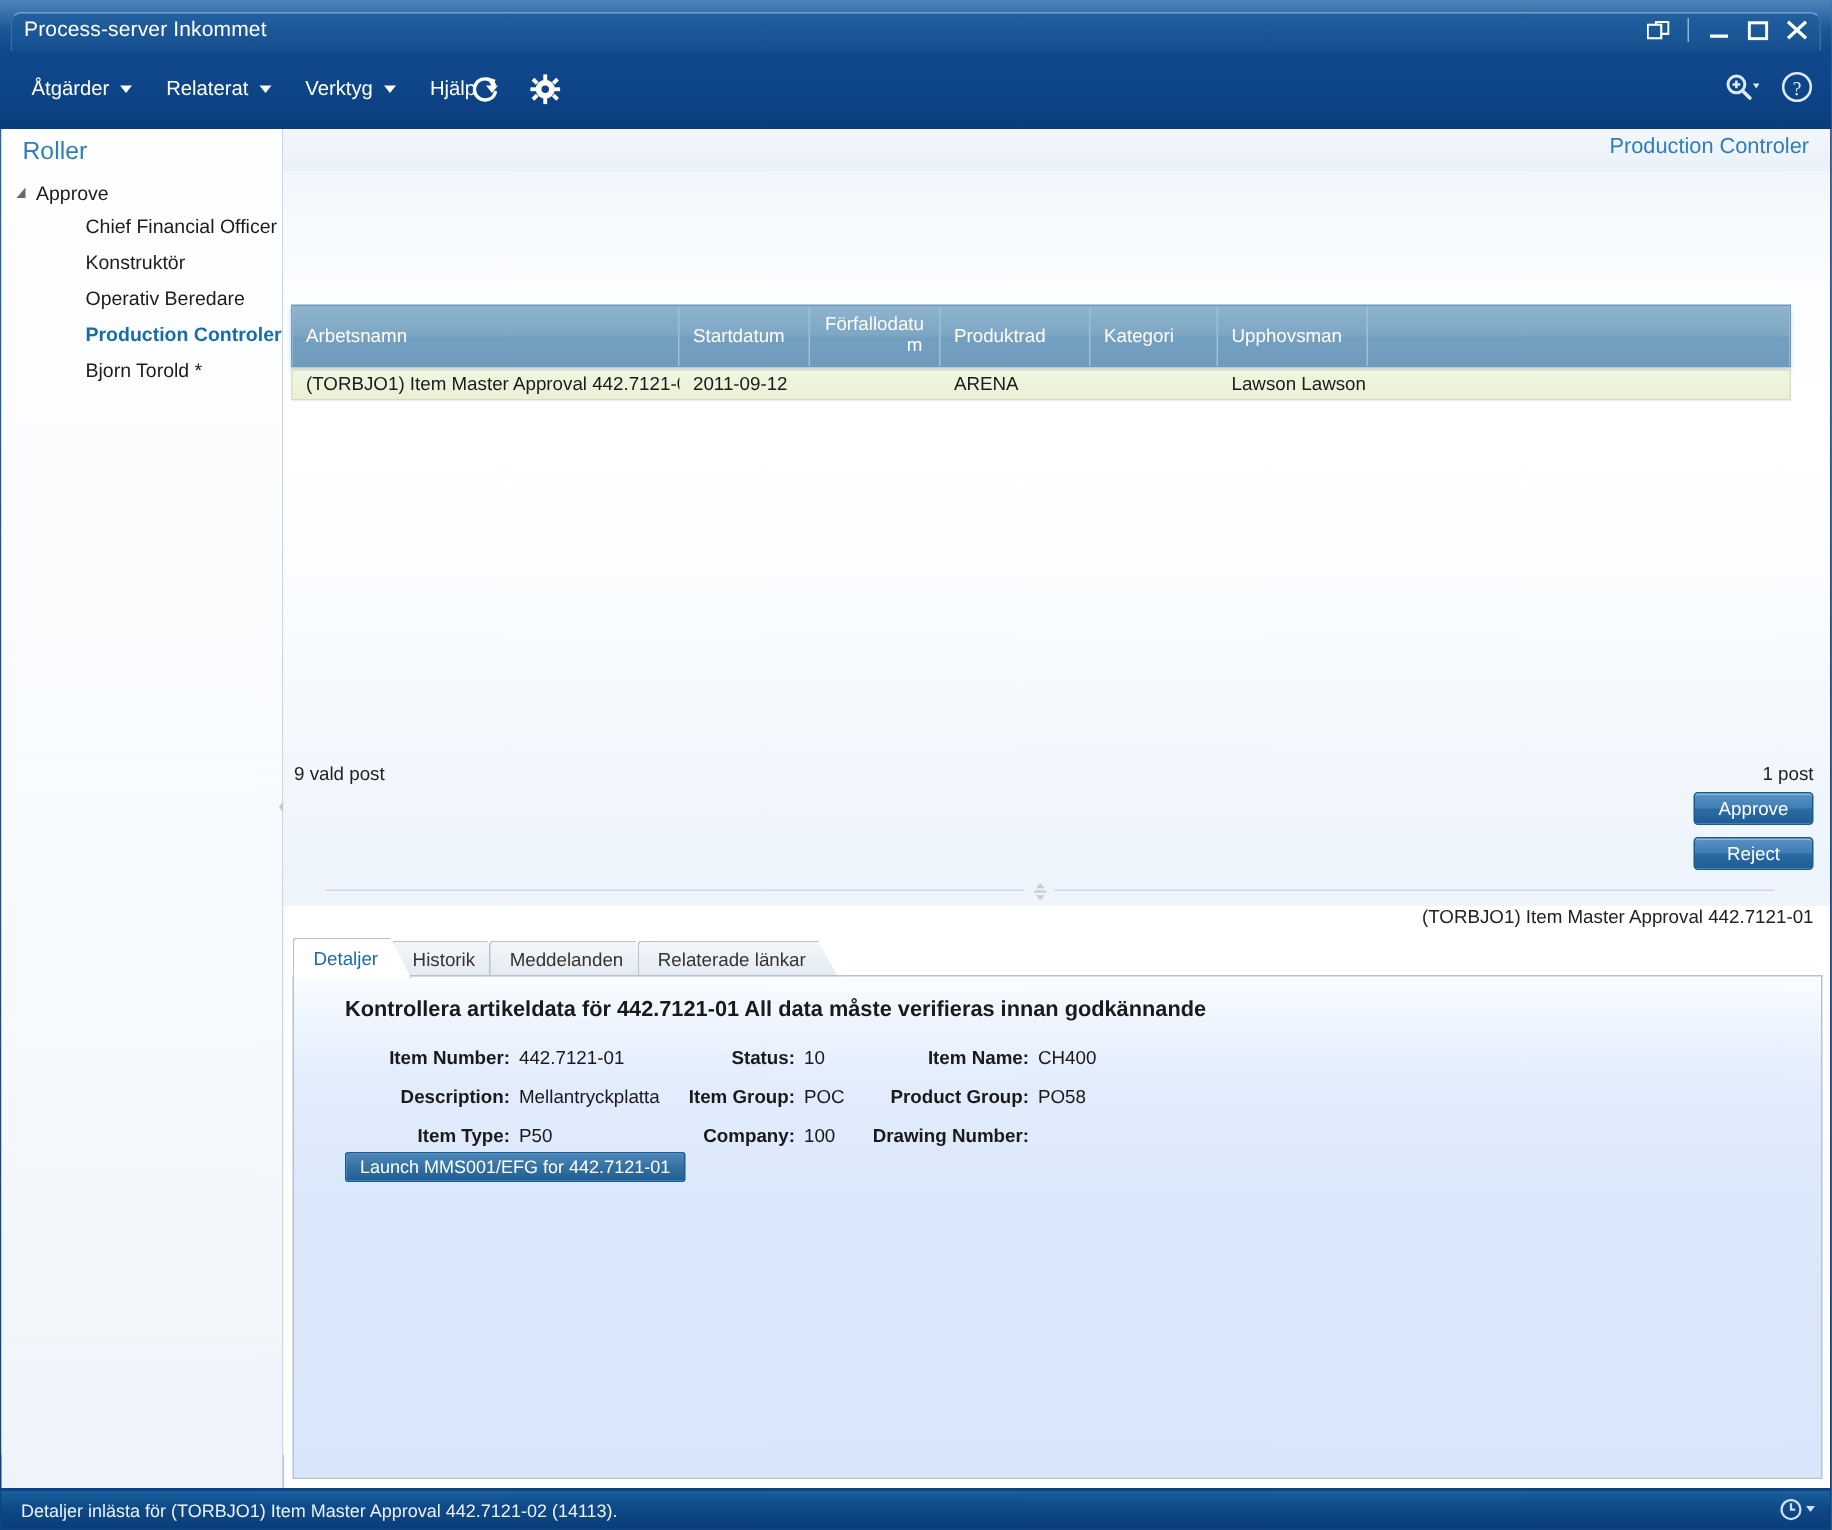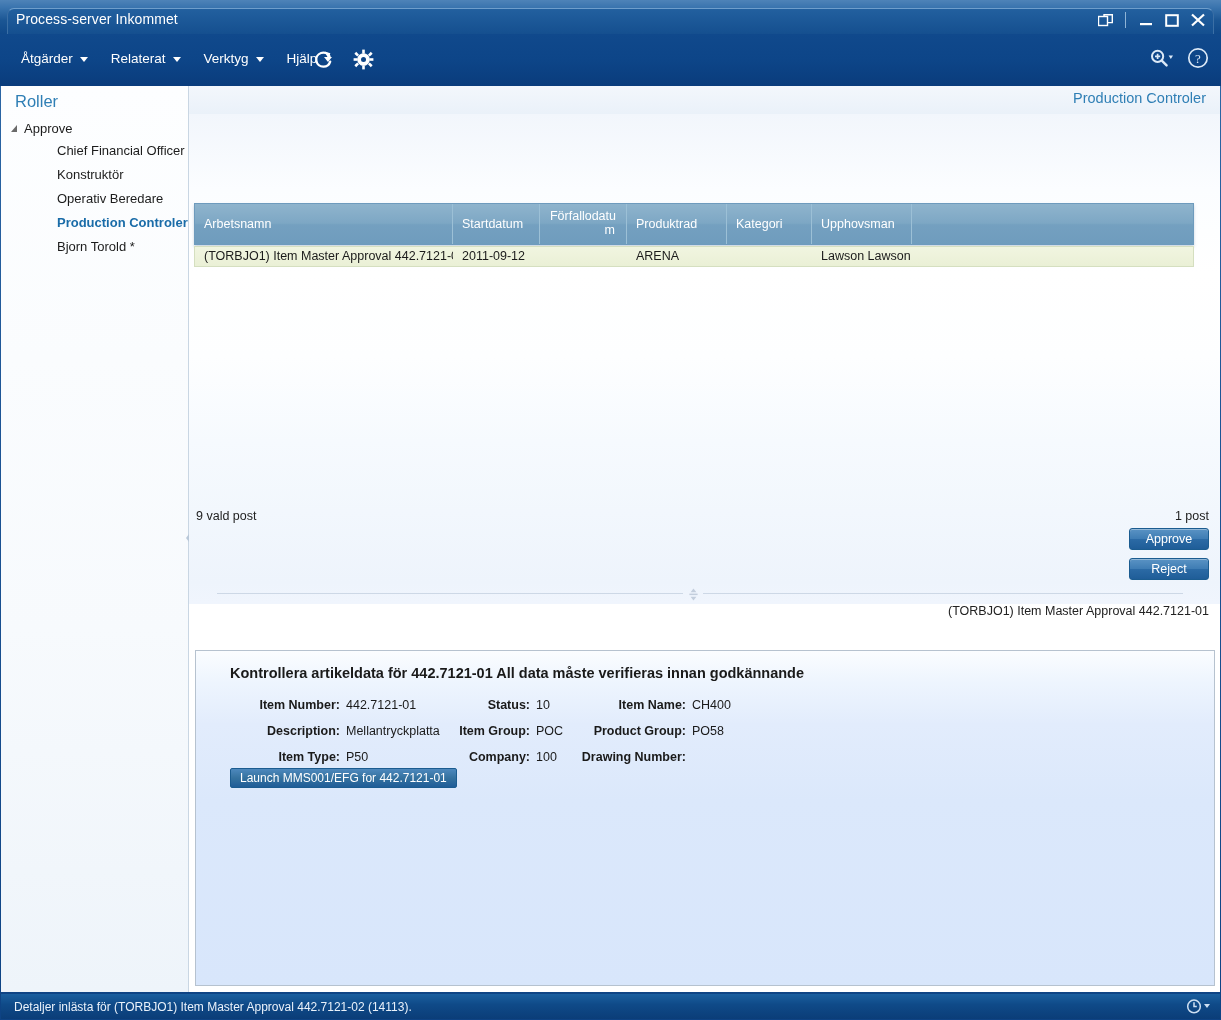--- a/index.html
+++ b/index.html
@@ -478,20 +478,38 @@
           <svg width="13" height="15" viewBox="0 0 13 15">
             <path d="M6.5 1.6 L3.6 5.2 L9.4 5.2 Z" fill="#c3cedd"></path>
             <rect x="2.4" y="6.6" width="8.2" height="1.5" fill="#c3cedd"></rect>
             <path d="M6.5 13.4 L3.6 9.8 L9.4 9.8 Z" fill="#c3cedd"></path>
           </svg>
         </div>
       </div>
 
       <div id="detail-caption">(TORBJO1) Item Master Approval 442.7121-01</div>
 
+      <div id="tabs">
+        <div class="tab active">
+          <span class="tab-bg"></span>
+          <span class="tab-label">Detaljer</span>
+        </div>
+        <div class="tab">
+          <span class="tab-bg"></span>
+          <span class="tab-label">Historik</span>
+        </div>
+        <div class="tab">
+          <span class="tab-bg"></span>
+          <span class="tab-label">Meddelanden</span>
+        </div>
+        <div class="tab">
+          <span class="tab-bg"></span>
+          <span class="tab-label">Relaterade länkar</span>
+        </div>
+      </div>
 
       <div id="detail-pane">
         <div id="form">
           <div id="form-heading">Kontrollera artikeldata för 442.7121-01 All data måste verifieras innan godkännande</div>
 
           <div class="frm-row">
             <span class="lbl w-a">Item Number:</span>
             <span class="val w-av">442.7121-01</span>
             <span class="lbl w-b">Status:</span>
             <span class="val w-bv">10</span>

